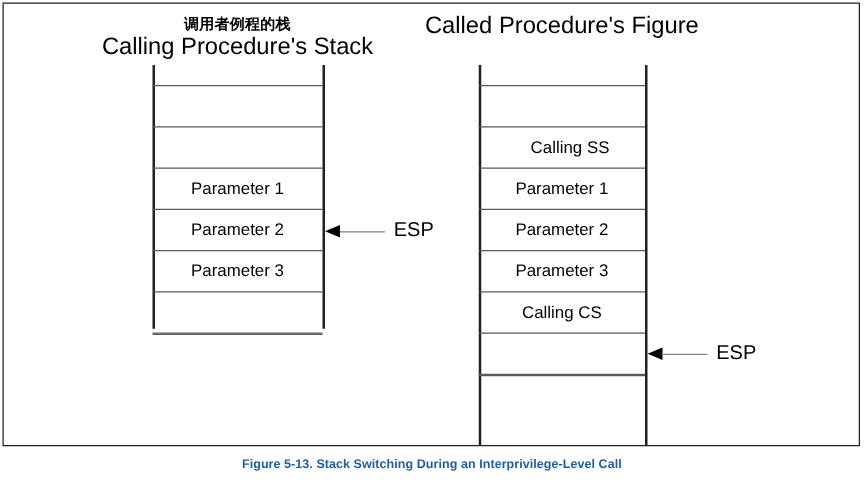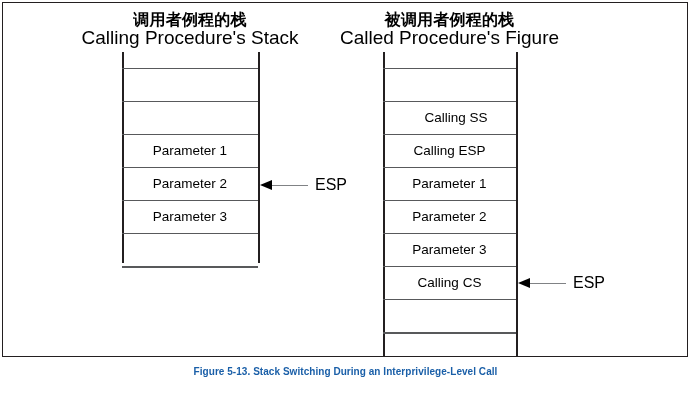--- a/index.html
+++ b/index.html
@@ -39,21 +39,21 @@
   }
   .stack-titles {
     position: absolute;
     left: 50%;
     transform: translateX(-50%);
     top: 0;
     white-space: nowrap;
     text-align: center;
   }
   .title-cn {
-    font-size: 16px;
+    font-size: 12px;
     font-weight: bold;
     line-height: 17px;
     letter-spacing: 0.2px;
   }
   .title-en {
     font-size: 19px;
     font-weight: normal;
     line-height: 19px;
   }
 
@@ -182,37 +182,33 @@
 
   <div class="esp-pointer" style="left:260px; top:178px;">
     <span class="esp-arrowhead"></span>
     <span class="esp-shaft" style="width:36px;"></span>
     <span class="esp-label">ESP</span>
   </div>
 
   <div class="stack" style="left:383px; top:11px; width:133px;">
 
     <div class="stack-titles">
-      <div class="title-cn">被调用者例程的栈</div>
       <div class="title-en">Called Procedure's Figure</div>
     </div>
 
     <div class="stack-box" style="left:0px; top:41px; width:133px; height:304px;">
       <div class="side-rail rail-left" style="height:304px;"></div>
       <div class="side-rail rail-right" style="height:304px;"></div>
 
       <div class="rows" style="top:16px;">
         <div class="row" style="height:33px;">
           <span class="row-label"></span>
         </div>
         <div class="row" style="height:33px;padding-left:13px;">
           <span class="row-label">Calling SS</span>
-        </div>
-        <div class="row" style="height:33px;">
-          <span class="row-label">Calling ESP</span>
         </div>
         <div class="row" style="height:33px;">
           <span class="row-label">Parameter 1</span>
         </div>
         <div class="row" style="height:33px;">
           <span class="row-label">Parameter 2</span>
         </div>
         <div class="row" style="height:33px;">
           <span class="row-label">Parameter 3</span>
         </div>

